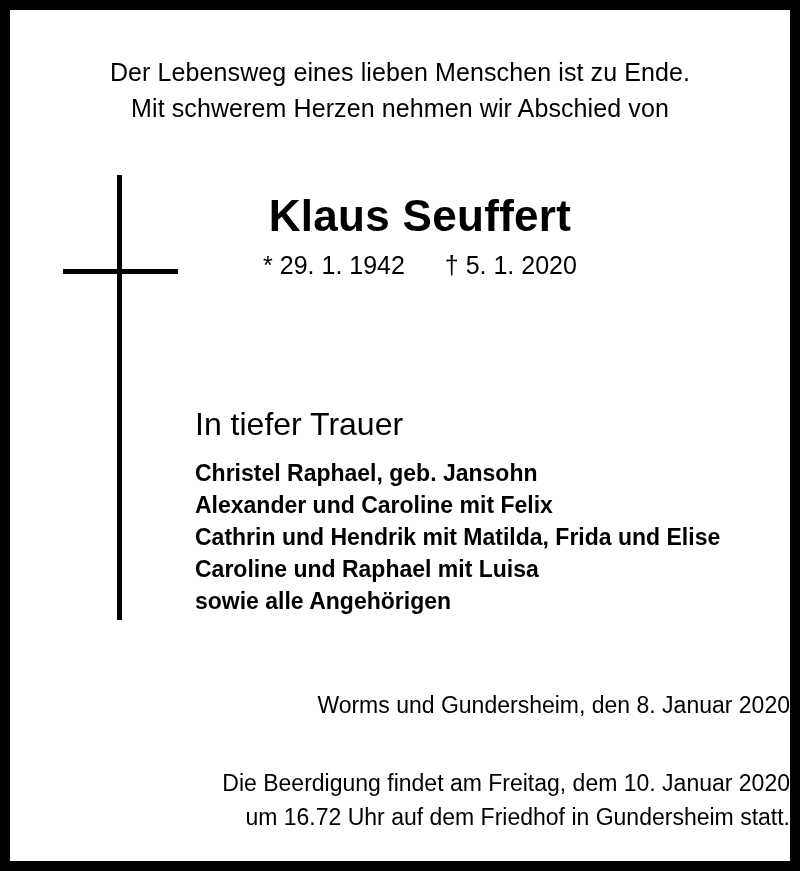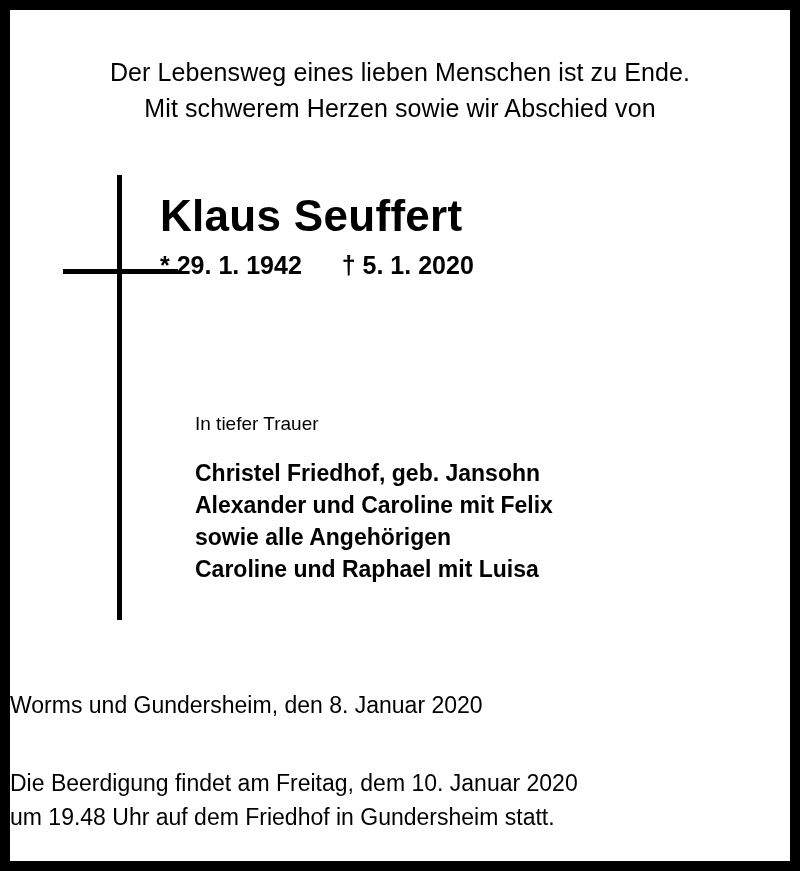--- a/index.html
+++ b/index.html
@@ -60,68 +60,68 @@
     position: absolute;
     background: #000000;
   }
 
   
   .name-block {
     position: absolute;
     left: 150px;
     top: 180px;
     width: 520px;
-    text-align: left;
+    text-align: center;
   }
   .deceased-name {
     font-size: 44px;
     font-weight: bold;
     line-height: 52px;
     letter-spacing: 0.3px;
     white-space: nowrap;
   }
   .dates {
     margin-top: 8px;
     font-size: 25px;
-    font-weight: bold;
+    font-weight: normal;
     line-height: 30px;
     white-space: nowrap;
   }
   .dates .gap {
     display: inline-block;
     width: 26px;
   }
 
   
   .mourn {
     position: absolute;
     left: 185px;
     top: 398px;
     text-align: left;
   }
   .mourn-intro {
-    font-size: 19px;
+    font-size: 32px;
     line-height: 32px;
     margin-bottom: 17px;
     white-space: nowrap;
   }
   .mourn-list .mourn-line {
     font-size: 23px;
     font-weight: bold;
     line-height: 32px;
     white-space: nowrap;
   }
 
   
   .footer {
     position: absolute;
     left: 0;
     top: 679px;
     width: 780px;
-    text-align: left;
+    text-align: right;
   }
   .place-date {
     font-size: 23px;
     line-height: 32px;
     white-space: nowrap;
   }
   .funeral {
     margin-top: 45px;
   }
   .funeral .line {
@@ -131,21 +131,21 @@
   }
 </style>
 </head>
 <body>
 
 <div class="notice">
   <div class="inner">
 
     <div class="header">
       <div class="line">Der Lebensweg eines lieben Menschen ist zu Ende.</div>
-      <div class="line">Mit schwerem Herzen sowie wir Abschied von</div>
+      <div class="line">Mit schwerem Herzen nehmen wir Abschied von</div>
     </div>
 
     <div class="cross" style="left:45px; top:165px; width:160px; height:445px;">
       <div class="vbar" style="left:62px; top:0; width:5px; height:445px;"></div>
       <div class="hbar" style="left:8px; top:94px; width:115px; height:5px;"></div>
     </div>
 
     <div class="name-block">
       <div class="deceased-name">Klaus Seuffert</div>
       <div class="dates">
@@ -153,29 +153,30 @@
         <span>29. 1. 1942</span>
         <span class="gap"></span>
         <span>†</span>
         <span>5. 1. 2020</span>
       </div>
     </div>
 
     <div class="mourn">
       <div class="mourn-intro">In tiefer Trauer</div>
       <div class="mourn-list">
-        <div class="mourn-line">Christel Friedhof, geb. Jansohn</div>
+        <div class="mourn-line">Christel Raphael, geb. Jansohn</div>
         <div class="mourn-line">Alexander und Caroline mit Felix</div>
+        <div class="mourn-line">Cathrin und Hendrik mit Matilda, Frida und Elise</div>
+        <div class="mourn-line">Caroline und Raphael mit Luisa</div>
         <div class="mourn-line">sowie alle Angehörigen</div>
-        <div class="mourn-line">Caroline und Raphael mit Luisa</div>
       </div>
     </div>
 
     <div class="footer">
       <div class="place-date">Worms und Gundersheim, den 8. Januar 2020</div>
       <div class="funeral">
         <div class="line">Die Beerdigung findet am Freitag, dem 10. Januar 2020</div>
-        <div class="line">um 19.48 Uhr auf dem Friedhof in Gundersheim statt.</div>
+        <div class="line">um 16.72 Uhr auf dem Friedhof in Gundersheim statt.</div>
       </div>
     </div>
 
   </div>
 </div>
 
 </body></html>

